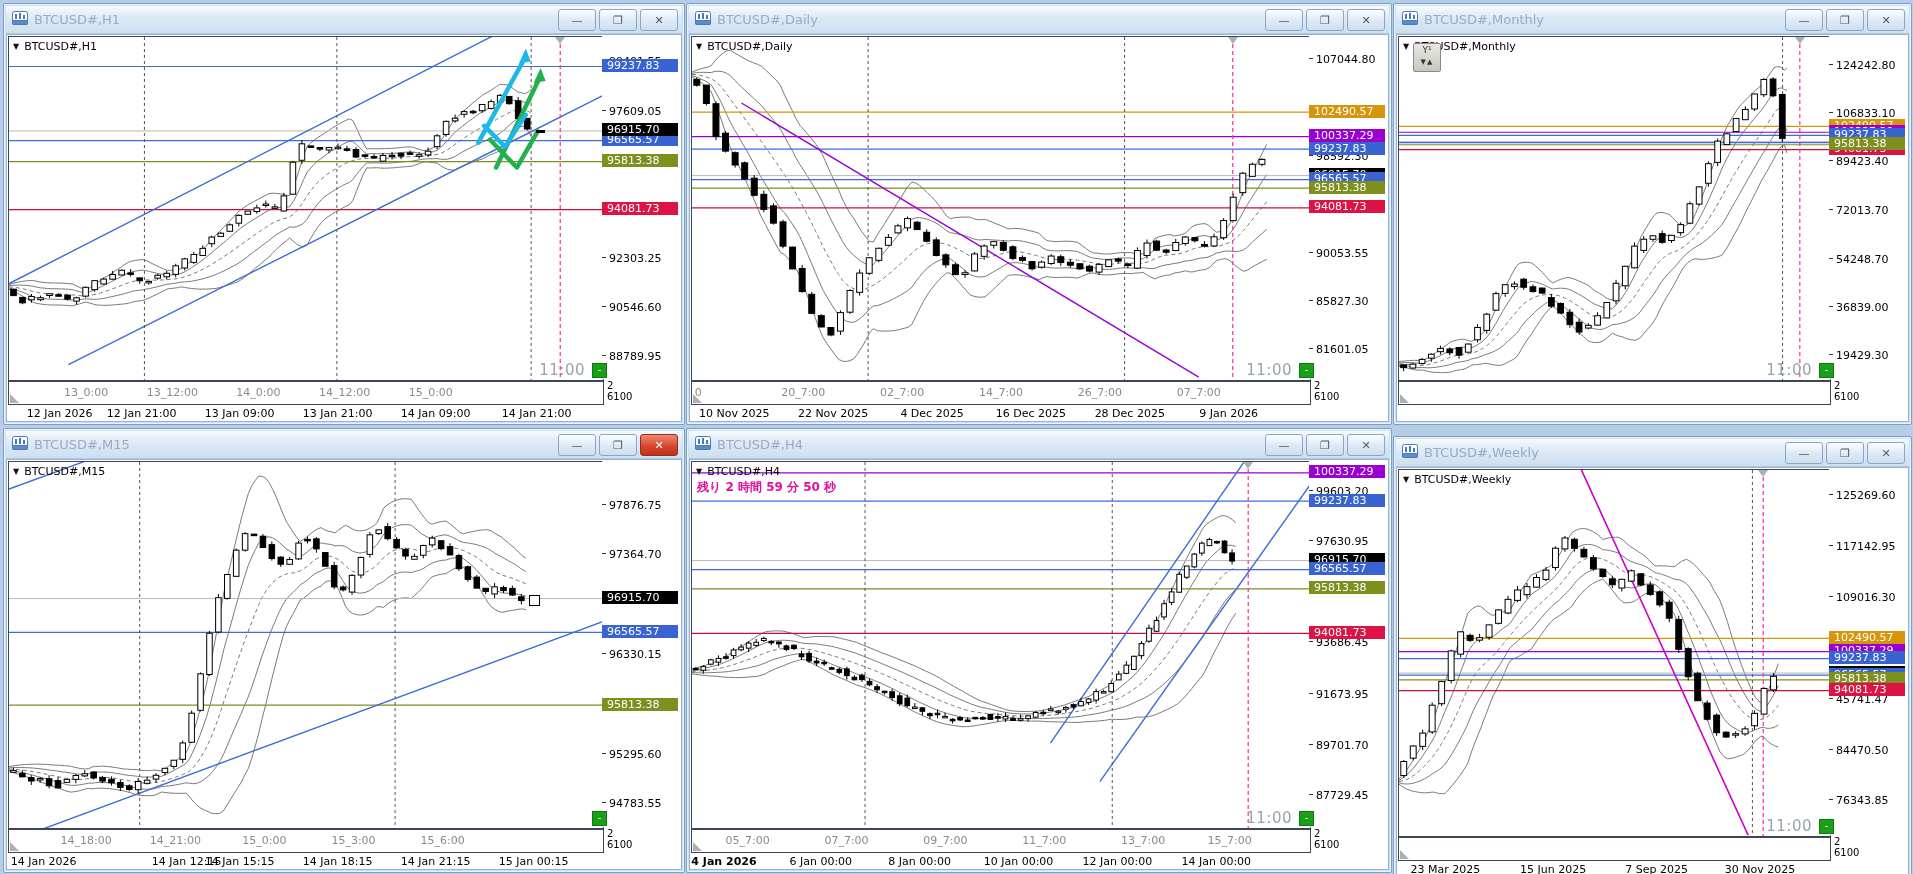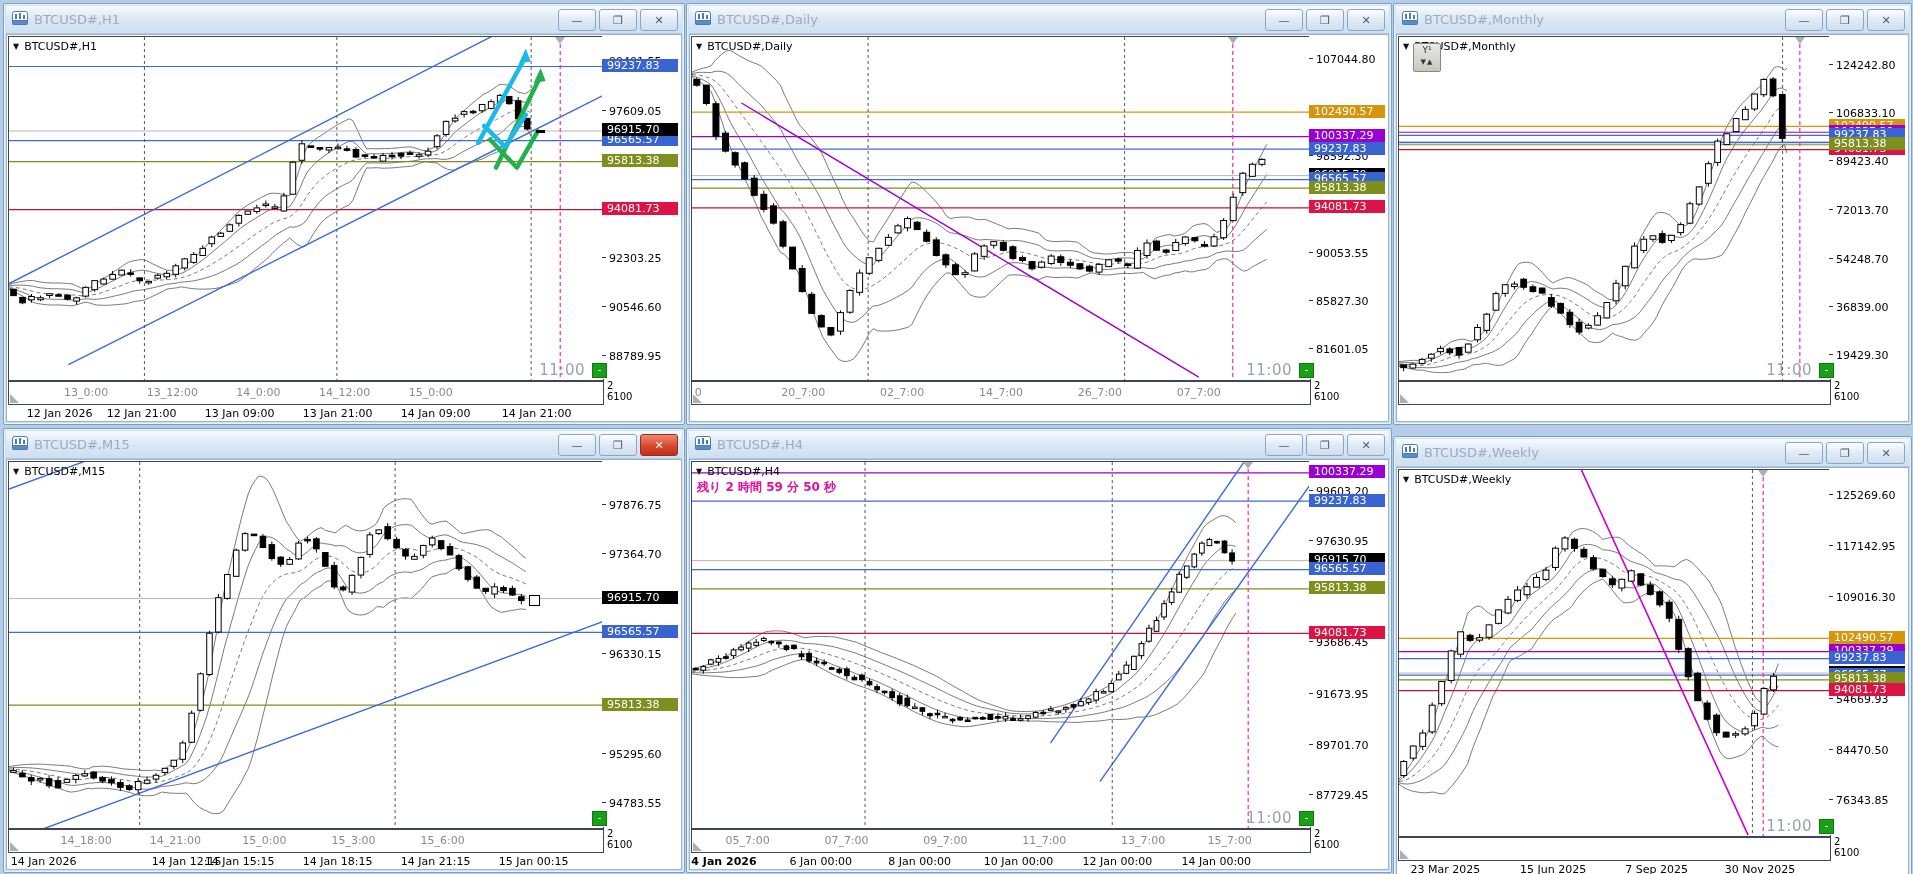--- a/index.html
+++ b/index.html
@@ -458,20 +458,28 @@
           <span class="sublabel" style="left: 6.18px;">0</span>
           <span class="sublabel" style="left: 111.24px;">20_7:00</span>
           <span class="sublabel" style="left: 210.12px;">02_7:00</span>
           <span class="sublabel" style="left: 309px;">14_7:00</span>
           <span class="sublabel" style="left: 407.88px;">26_7:00</span>
           <span class="sublabel" style="left: 506.76px;">07_7:00</span>
           <div class="grip"></div>
         </div>
         <div class="subaxis" style="left: 624px; top: 346px;">2</div>
         <div class="subaxis" style="left: 624px; top: 357px;">6100</div>
+        <div class="dates" style="left: 1px; width: 620px; top: 371px;">
+          <span class="datelabel" style="left: 43.26px;">10 Nov 2025</span>
+          <span class="datelabel" style="left: 142.14px;">22 Nov 2025</span>
+          <span class="datelabel" style="left: 241.02px;">4 Dec 2025</span>
+          <span class="datelabel" style="left: 339.9px;">16 Dec 2025</span>
+          <span class="datelabel" style="left: 438.78px;">28 Dec 2025</span>
+          <span class="datelabel" style="left: 537.66px;">9 Jan 2026</span>
+        </div>
       </div>
     </div>
     <div class="window" style="left: 1393px; top: 3px; width: 517px; height: 420px;">
       <div class="titlebar">
         <span><svg width="16" height="14" viewBox="0 0 16 14">
             <rect x="0.5" y="0.5" width="15" height="13" rx="2" fill="#fff" stroke="#4a7ab5"></rect>
             <rect x="0.5" y="9.5" width="15" height="4" rx="1" fill="#5b8cc8" stroke="#4a7ab5"></rect>
             <rect x="3" y="3" width="2" height="5" fill="#4a7ab5"></rect>
             <rect x="7" y="2" width="2" height="6" fill="#4a7ab5"></rect>
             <rect x="11" y="4" width="2" height="4" fill="#4a7ab5"></rect>
@@ -1212,21 +1220,21 @@
           <div class="tick" style="top: 70.9949px;">
             <span class="dash"></span>
             <span class="tl">117142.95</span>
           </div>
           <div class="tick" style="top: 121.631px;">
             <span class="dash"></span>
             <span class="tl">109016.30</span>
           </div>
           <div class="tick" style="top: 223.936px;">
             <span class="dash"></span>
-            <span class="tl">54669.93</span>
+            <span class="tl">45741.47</span>
           </div>
           <div class="tick" style="top: 274.572px;">
             <span class="dash"></span>
             <span class="tl">84470.50</span>
           </div>
           <div class="tick" style="top: 325.208px;">
             <span class="dash"></span>
             <span class="tl">76343.85</span>
           </div>
           <div class="badge" style="top: 175.208px; background: rgb(154, 0, 210); z-index: 2;">100337.29</div>

